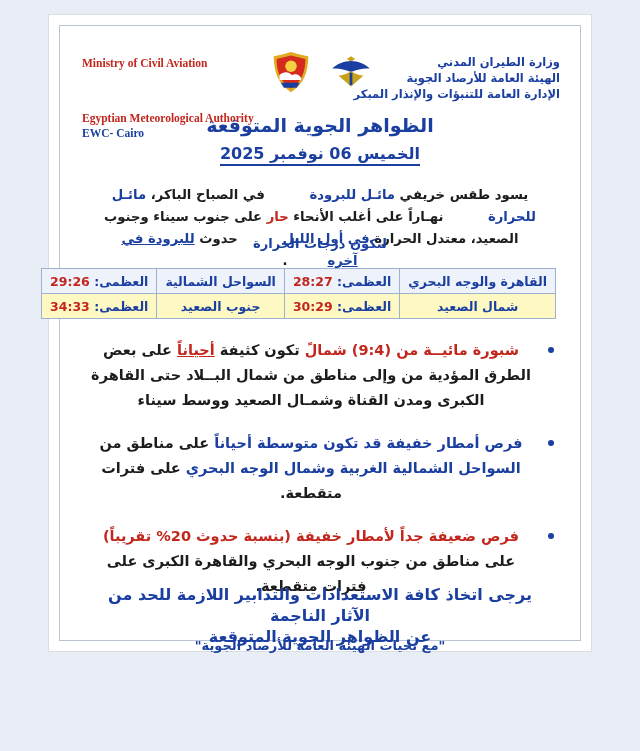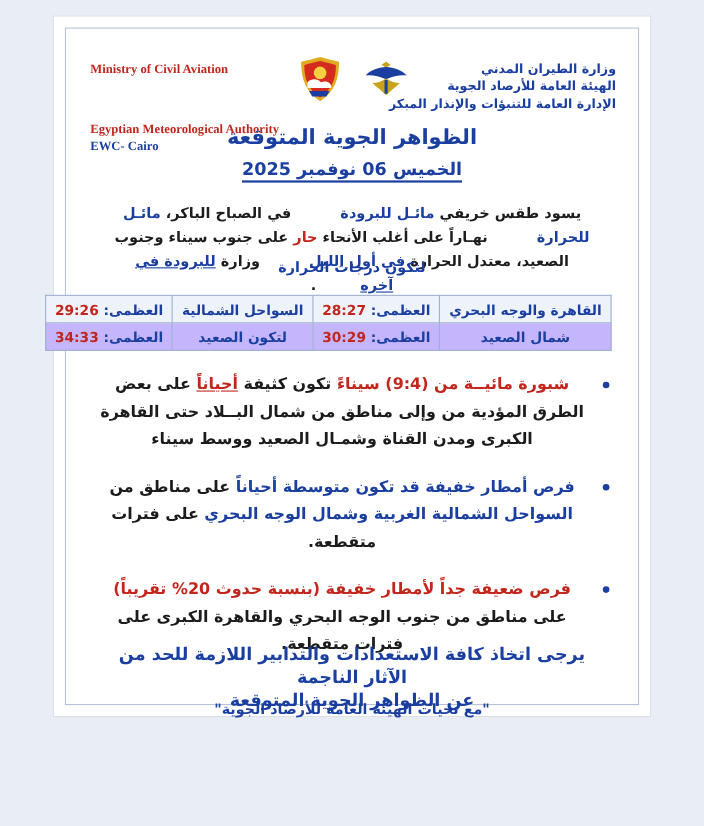--- a/index.html
+++ b/index.html
@@ -149,21 +149,21 @@
     font-weight: bold;
   }
   table.temps td {
     border: 1px solid #9fb0d0;
     height: 24px;
     padding: 0 8px;
     text-align: center;
     white-space: nowrap;
   }
   table.temps tr.r1 td { background: #eef2fa; }
-  table.temps tr.r2 td { background: #c4b5fd; }
+  table.temps tr.r2 td { background: #fef9c3; }
   td.region { color: #1a3fa0; width: 26%; }
   td.val { width: 24%; }
   td.val .lbl { color: #1a3fa0; }
   td.val .num { color: #c2261c; }
 
   
   .bullets {
     position: absolute;
     top: 312px;
     left: 26px;
@@ -255,21 +255,21 @@
           <div class="a3">الإدارة العامة للتنبؤات والإنذار المبكر</div>
         </div>
       </div>
 
       <div class="title-main">الظواهر الجوية المتوقعة</div>
       <div class="title-date">
         <span>الخميس 06 نوفمبر 2025</span>
       </div>
 
       <div class="summary">
-        <span>يسود طقس خريفي </span><span class="blue">مائـل للبرودة</span><span> في الصباح الباكر، </span><span class="blue">مائـل للحرارة</span><span> نهـاراً على أغلب الأنحاء </span><span class="red">حار</span><span> على جنوب سيناء وجنوب الصعيد، معتدل الحرارة </span><span class="blue">في أول الليل</span><span> وزارة </span><span class="blue u">للبرودة في آخره</span><span>.</span>
+        <span>يسود طقس خريفي </span><span class="blue">مائـل للبرودة</span><span> في الصباح الباكر، </span><span class="blue">مائـل للحرارة</span><span> نهـاراً على أغلب الأنحاء </span><span class="red">حار</span><span> على جنوب سيناء وجنوب الصعيد، معتدل الحرارة </span><span class="blue">في أول الليل</span><span> حدوث </span><span class="blue u">للبرودة في آخره</span><span>.</span>
       </div>
 
       <div class="temp-caption">لتكون درجات الحرارة</div>
       <table class="temps">
         <tbody>
           <tr class="r1">
             <td class="region">القاهرة والوجه البحري</td>
             <td class="val">
               <span class="lbl">العظمى:</span>
               <span class="num">28:27</span>
@@ -279,33 +279,33 @@
               <span class="lbl">العظمى:</span>
               <span class="num">29:26</span>
             </td>
           </tr>
           <tr class="r2">
             <td class="region">شمال الصعيد</td>
             <td class="val">
               <span class="lbl">العظمى:</span>
               <span class="num">30:29</span>
             </td>
-            <td class="region">لتكون الصعيد</td>
+            <td class="region">جنوب الصعيد</td>
             <td class="val">
               <span class="lbl">العظمى:</span>
               <span class="num">34:33</span>
             </td>
           </tr>
         </tbody>
       </table>
 
       <div class="bullets">
         <div class="bullet">
           <span class="dot"></span>
-          <span class="red">شبورة مائيــة من </span><span class="red">(9:4) </span><span class="red">سيناءً </span><span>تكون كثيفة </span><span class="red u">أحياناً</span><span> على بعض الطرق المؤدية من وإلى مناطق من شمال البــلاد حتى القاهرة الكبرى ومدن القناة وشمـال الصعيد ووسط سيناء</span>
+          <span class="red">شبورة مائيــة من </span><span class="red">(9:4) </span><span class="red">شمالً </span><span>تكون كثيفة </span><span class="red u">أحياناً</span><span> على بعض الطرق المؤدية من وإلى مناطق من شمال البــلاد حتى القاهرة الكبرى ومدن القناة وشمـال الصعيد ووسط سيناء</span>
         </div>
 
         <div class="bullet">
           <span class="dot"></span>
           <span class="blue">فرص أمطار خفيفة قد تكون متوسطة أحياناً </span><span>على مناطق من </span><span class="blue">السواحل الشمالية الغربية وشمال الوجه البحري </span><span>على فترات متقطعة.</span>
         </div>
 
         <div class="bullet">
           <span class="dot"></span>
           <span class="red">فرص ضعيفة جداً لأمطار خفيفة (بنسبة حدوث 20% تقريباً) </span><span>على مناطق من جنوب الوجه البحري والقاهرة الكبرى على فترات متقطعة.</span>

